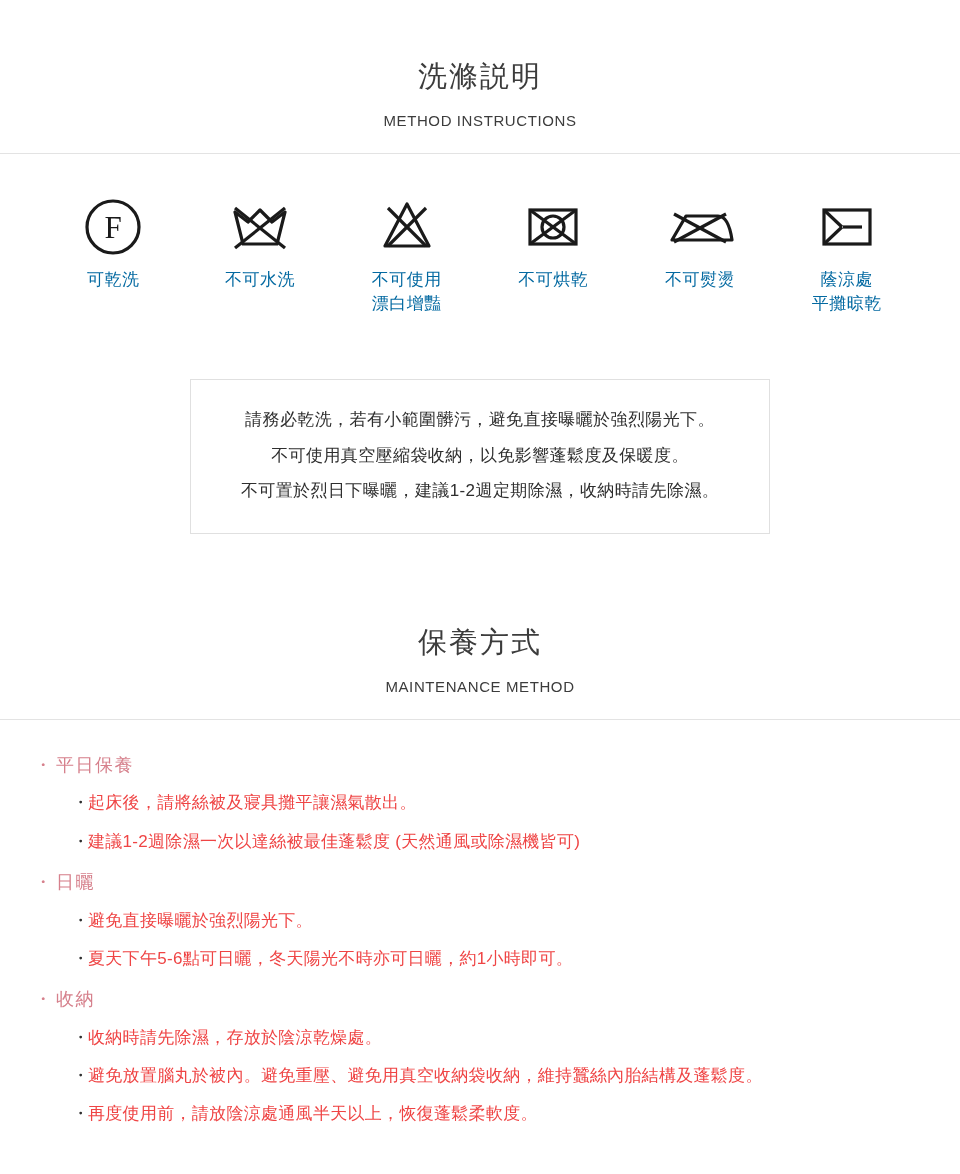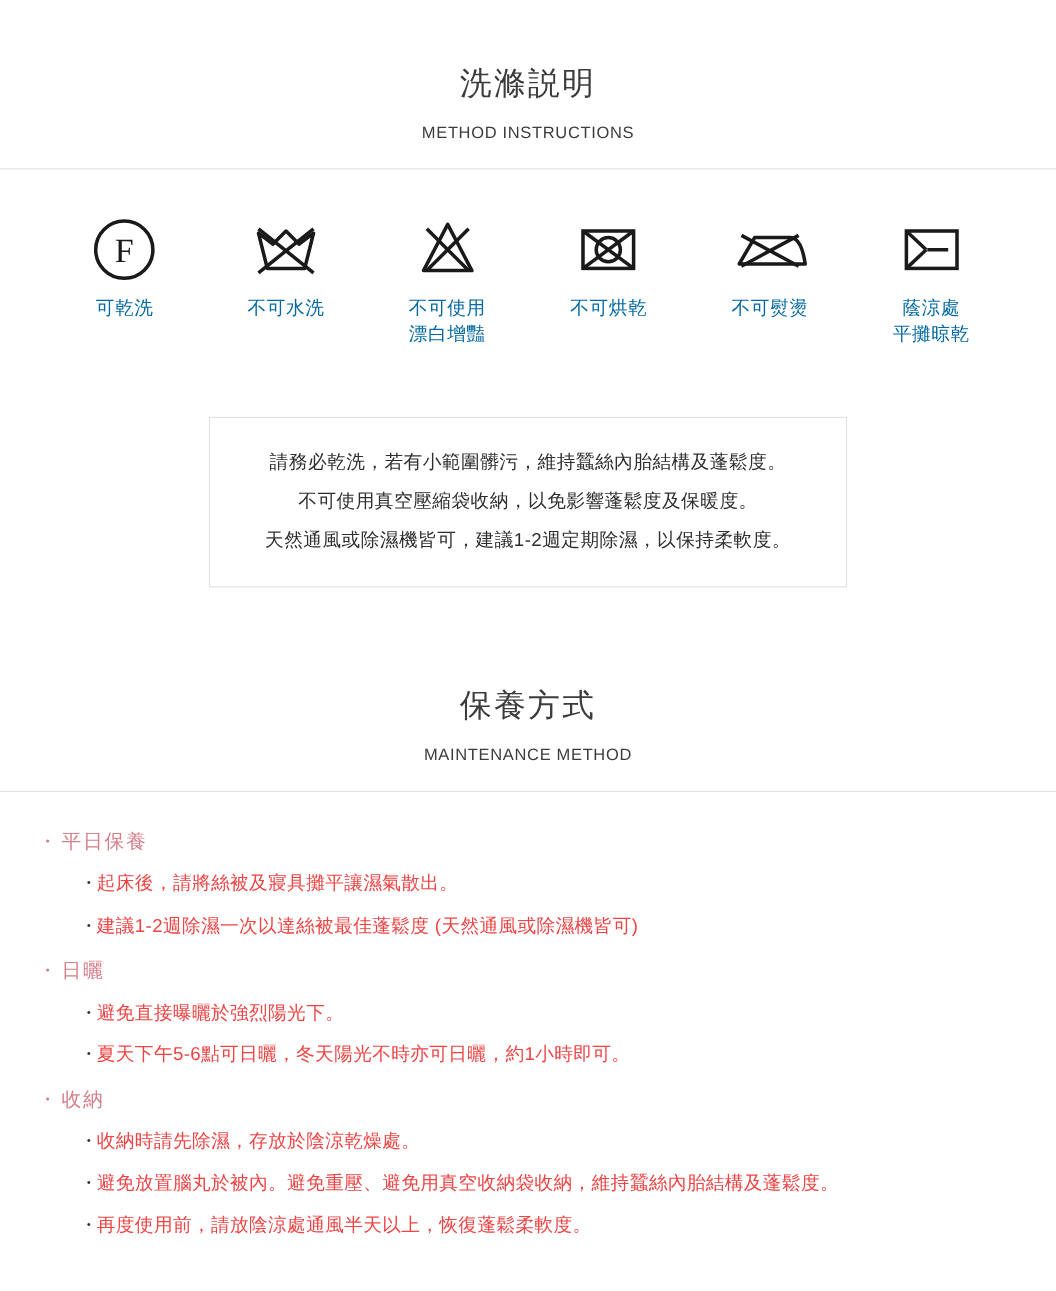--- a/index.html
+++ b/index.html
@@ -200,23 +200,23 @@
         <line x1="26" y1="31" x2="8" y2="48" stroke="#1a1a1a" stroke-width="3.2"></line>
       </svg>
     </div>
     <div class="symbol-label">蔭涼處
 平攤晾乾</div>
   </div>
 
 </div>
 
 <div class="note-box">
-  <div class="note-line">請務必乾洗，若有小範圍髒污，維持蠶絲內胎結構及蓬鬆度。</div>
+  <div class="note-line">請務必乾洗，若有小範圍髒污，避免直接曝曬於強烈陽光下。</div>
   <div class="note-line">不可使用真空壓縮袋收納，以免影響蓬鬆度及保暖度。</div>
-  <div class="note-line">天然通風或除濕機皆可，建議1-2週定期除濕，以保持柔軟度。</div>
+  <div class="note-line">不可置於烈日下曝曬，建議1-2週定期除濕，收納時請先除濕。</div>
 </div>
 
 <div class="section-head" style="padding-top:74px;">
   <div class="title-zh">保養方式</div>
   <div class="title-en">MAINTENANCE METHOD</div>
 </div>
 <hr class="rule">
 
 <div class="maint-wrap">
 

